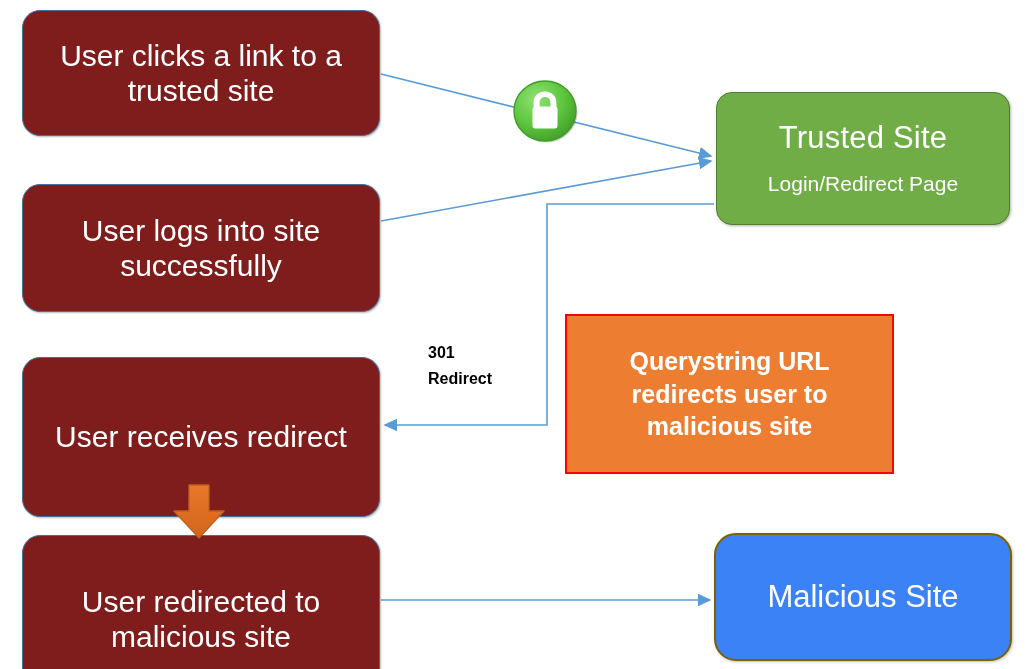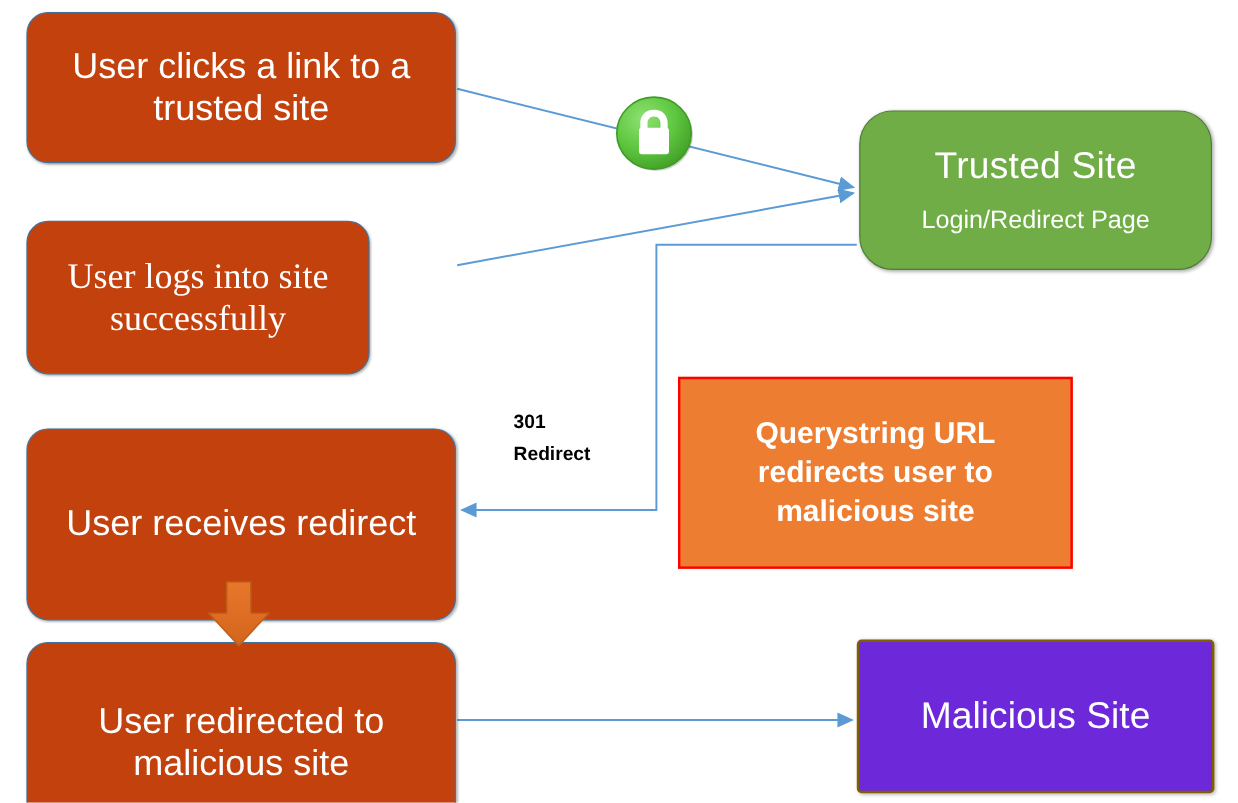--- a/index.html
+++ b/index.html
@@ -33,33 +33,33 @@
     flex-direction: column;
     align-items: center;
     justify-content: center;
     text-align: center;
     color: #ffffff;
     line-height: 1.18;
   }
 
   
   .blue-box {
-    background: #c2410c;
+    background: #7f1d1d;
     border: 1px solid #41719c;
     border-radius: 18px;
     font-size: 30px;
     padding: 4px 24px;
     box-shadow: 1px 1px 2px rgba(0,0,0,0.28);
   }
 
   
   .green-box {
     background: #70ad47;
     border: 1px solid #507e32;
-    border-radius: 28px;
+    border-radius: 16px;
     box-shadow: 1px 1px 3px rgba(0,0,0,0.3);
   }
   .green-title {
     font-size: 31px;
     letter-spacing: 0.2px;
   }
   .green-sub {
     font-size: 21px;
     margin-top: 15px;
   }
@@ -70,23 +70,23 @@
     border: 2px solid #ff0000;
     border-radius: 0;
     font-size: 25px;
     font-weight: bold;
     line-height: 1.3;
     padding: 4px 16px;
   }
 
   
   .red-box {
-    background: #6d28d9;
+    background: #3b82f6;
     border: 2px solid #7f6000;
-    border-radius: 4px;
+    border-radius: 22px;
     font-size: 31px;
     box-shadow: 1px 1px 3px rgba(0,0,0,0.25);
   }
 
   
   .edge-label {
     position: absolute;
     color: #000000;
     font-size: 16px;
     font-weight: bold;
@@ -143,21 +143,21 @@
 
     <path d="M714,204 L547,204 L547,425 L385,425" stroke="#5b9bd5" stroke-width="1.6" fill="none" marker-end="url(#arrowBlueRev)"></path>
 
     <path d="M381,600 L710,600" stroke="#5b9bd5" stroke-width="1.6" fill="none" marker-end="url(#arrowBlue)"></path>
   </svg>
 
   <div class="node blue-box" style="left:22px; top:10px; width:358px; height:126px;">
     <span>User clicks a link to a trusted site</span>
   </div>
 
-  <div class="node blue-box" style="left:22px; top:184px; width:286px; height:128px;font-family:Liberation Serif, serif;">
+  <div class="node blue-box" style="left:22px; top:184px; width:358px; height:128px;">
     <span>User logs into site successfully</span>
   </div>
 
   <div class="node blue-box" style="left:22px; top:357px; width:358px; height:160px;">
     <span>User receives redirect</span>
   </div>
 
   <div class="node blue-box" style="left:22px; top:535px; width:358px; height:168px;">
     <span>User redirected to malicious site</span>
   </div>

